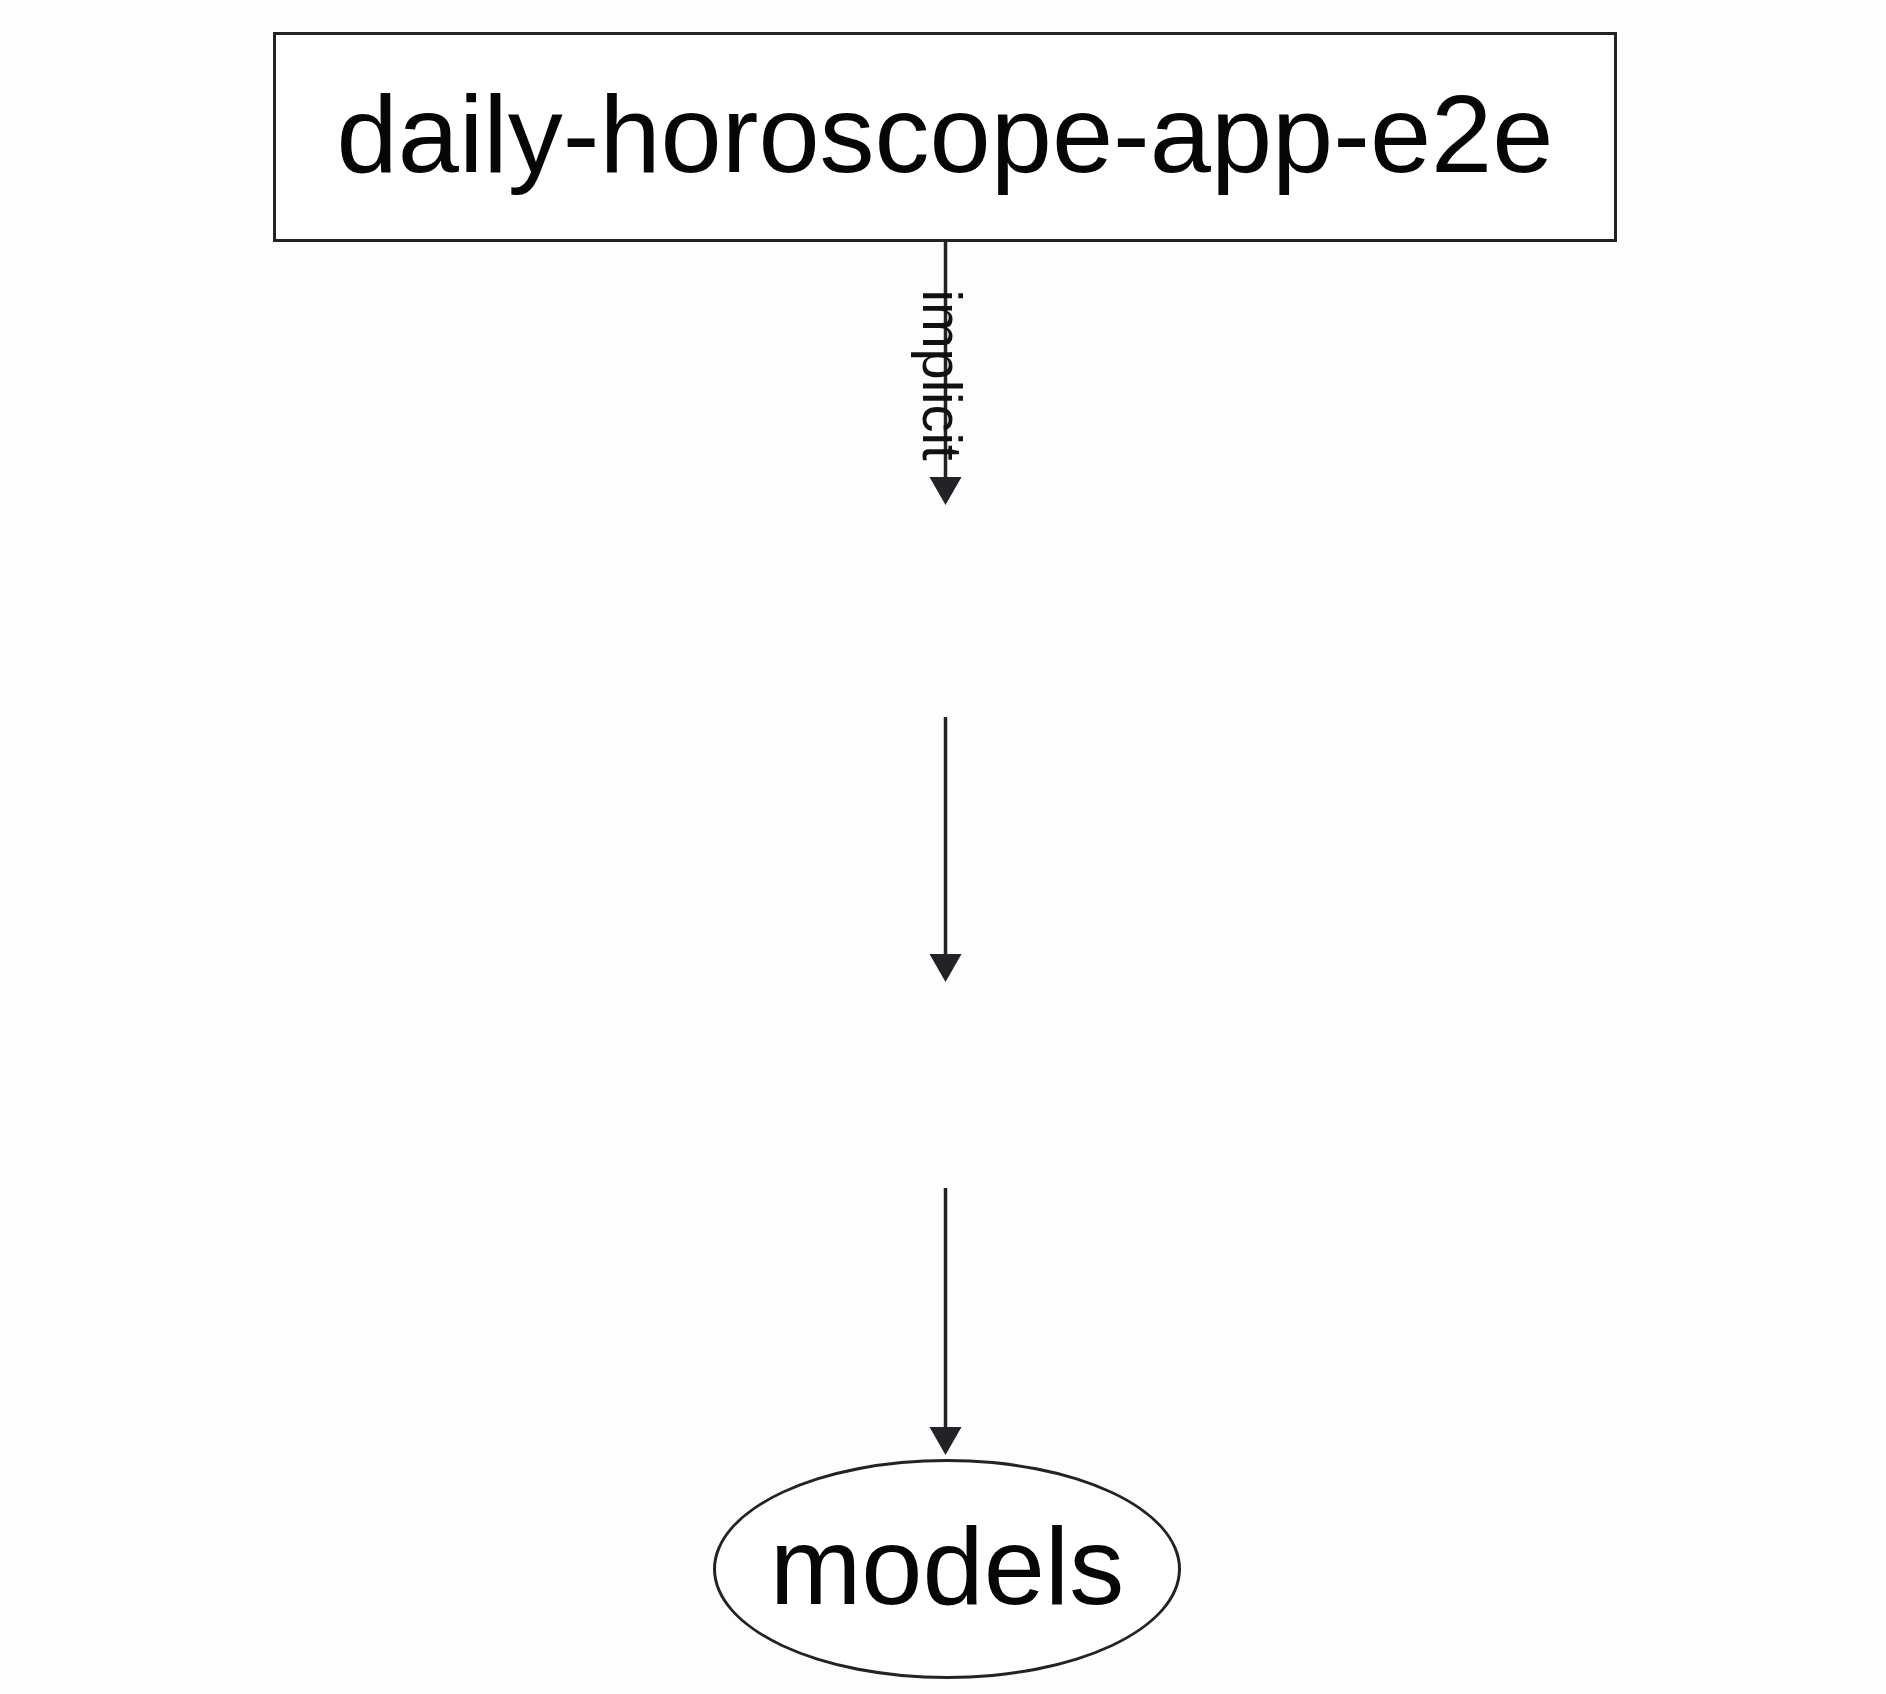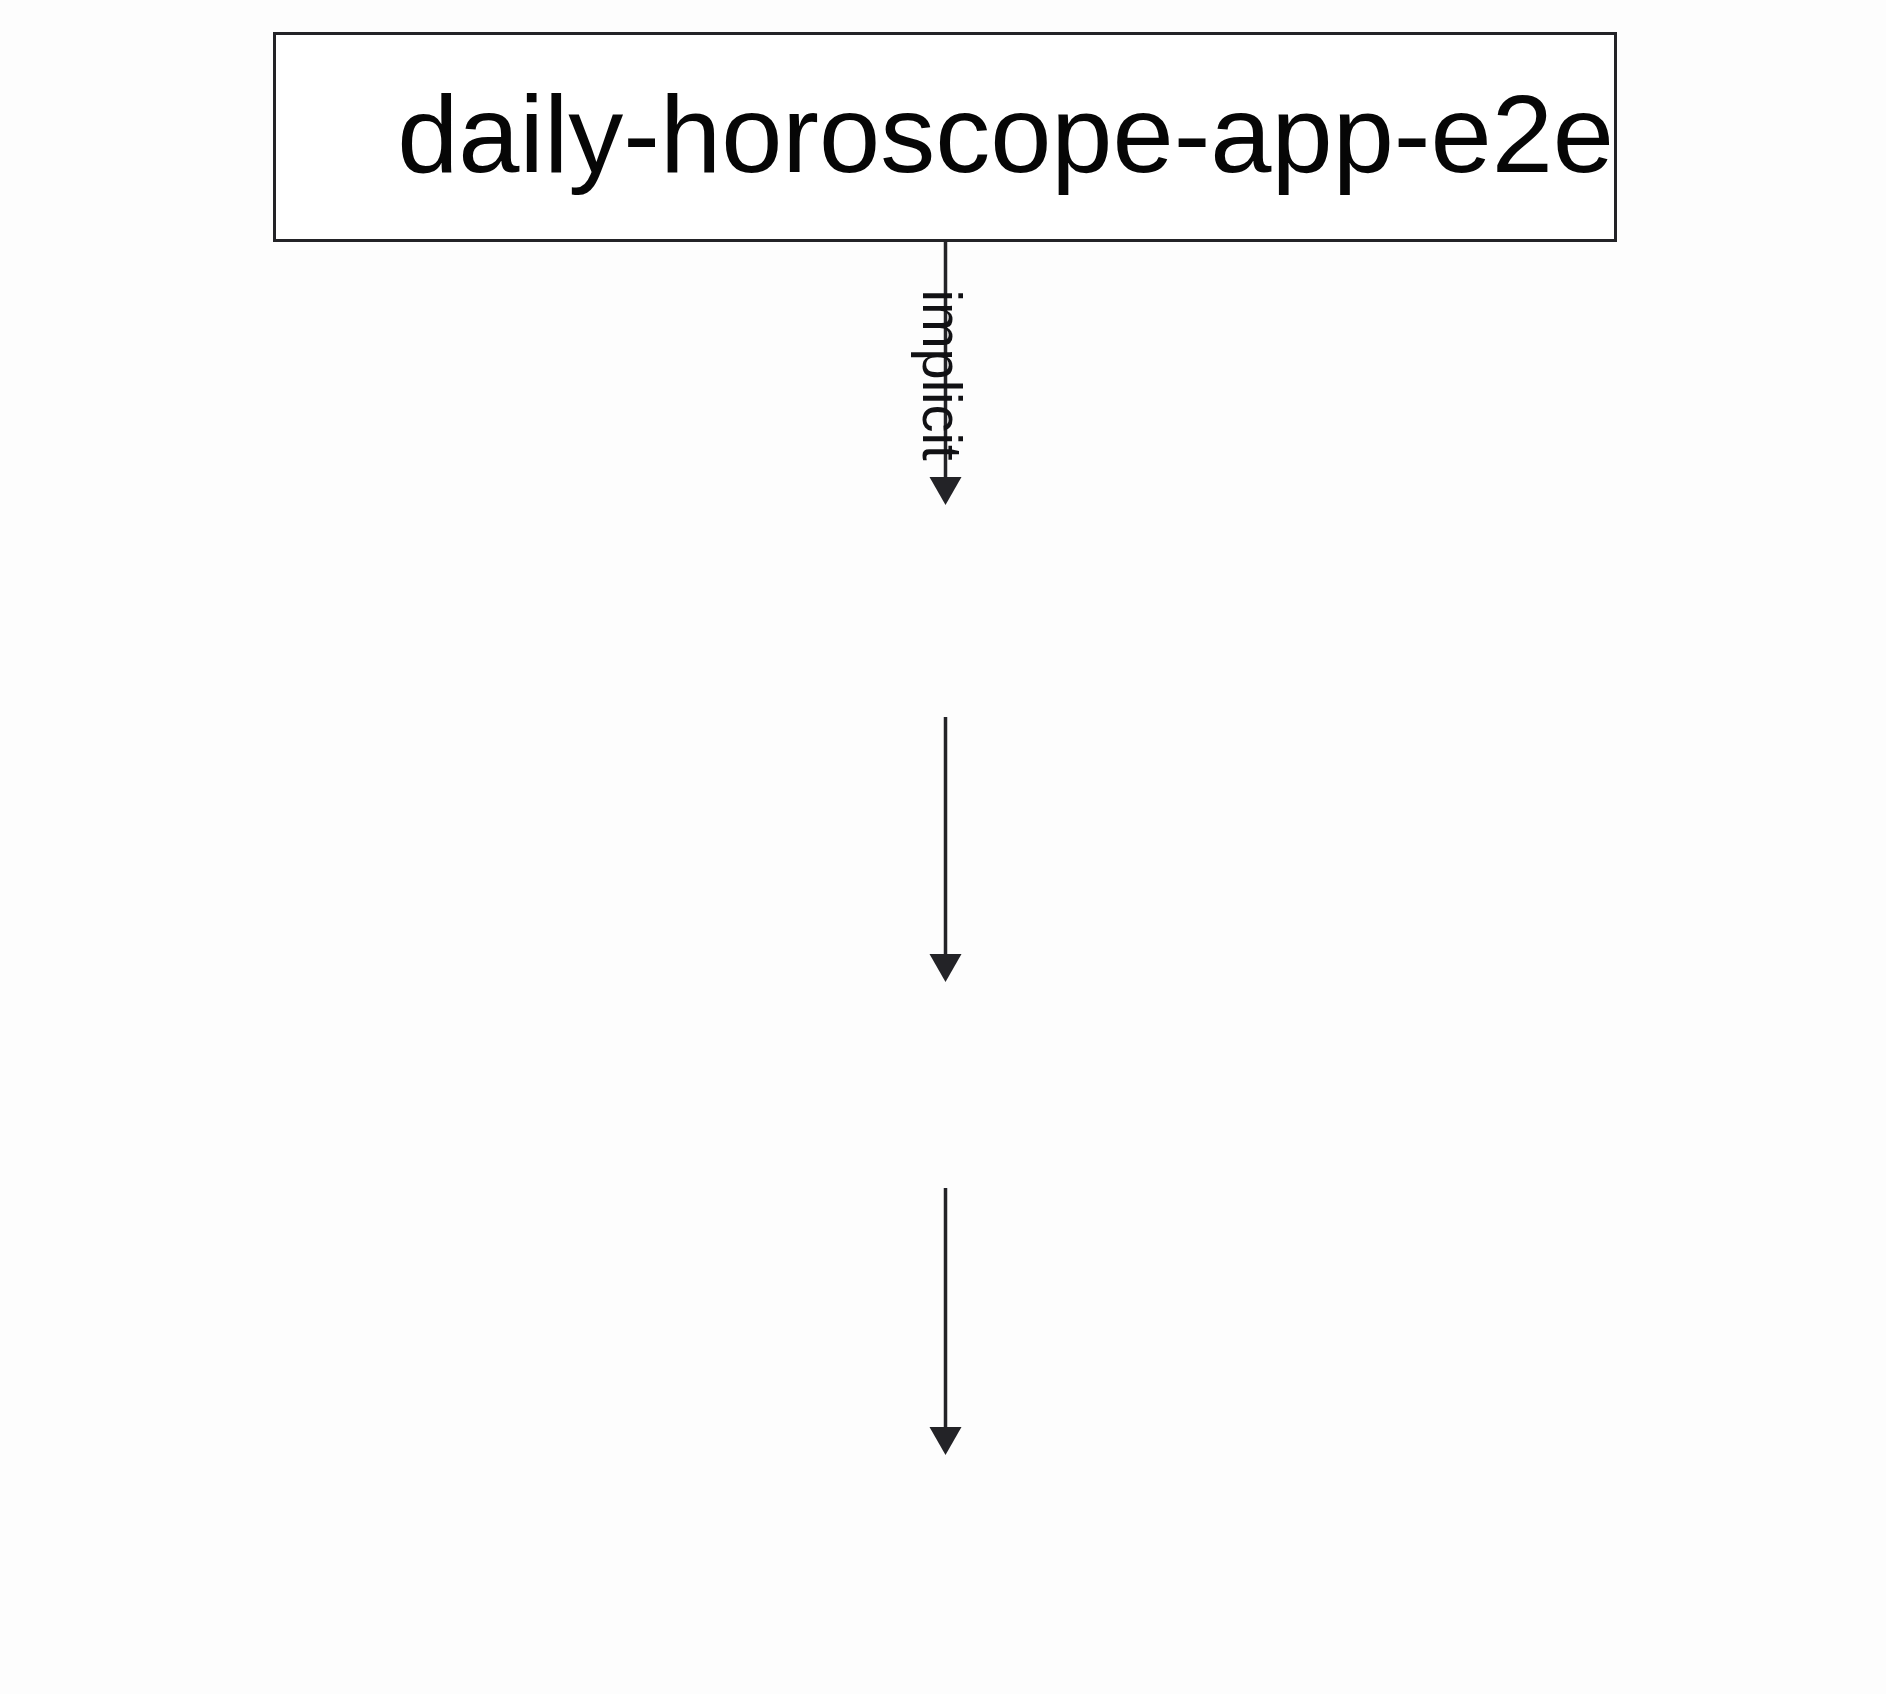--- a/index.html
+++ b/index.html
@@ -38,21 +38,21 @@
     fill: #111114;
     text-anchor: middle;
   }
   .node {
     position: absolute;
     box-sizing: border-box;
     background: #ffffff;
     border: 3px solid #232327;
     display: flex;
     align-items: center;
-    justify-content: flex-end;
+    justify-content: center;
     color: #060606;
     font-size: 110px;
     line-height: 1;
     white-space: nowrap;
     cursor: pointer;
   }
   .node.ellipse {
     border-radius: 50%;
   }
   #node-e2e    { left: 273px; top: 32px;   width: 1344px; height: 210px; }
@@ -86,14 +86,17 @@
       <polygon class="arrowhead" points="929.5,1427 961.5,1427 945.5,1455"></polygon>
     </g>
   </svg>
 
   <div class="node" id="node-e2e">
     <span class="node-label">daily-horoscope-app-e2e</span>
   </div>
 
 
 
+  <div class="node ellipse" id="node-models">
+    <span class="node-label">models</span>
+  </div>
 
 </div>
 
 </body></html>

